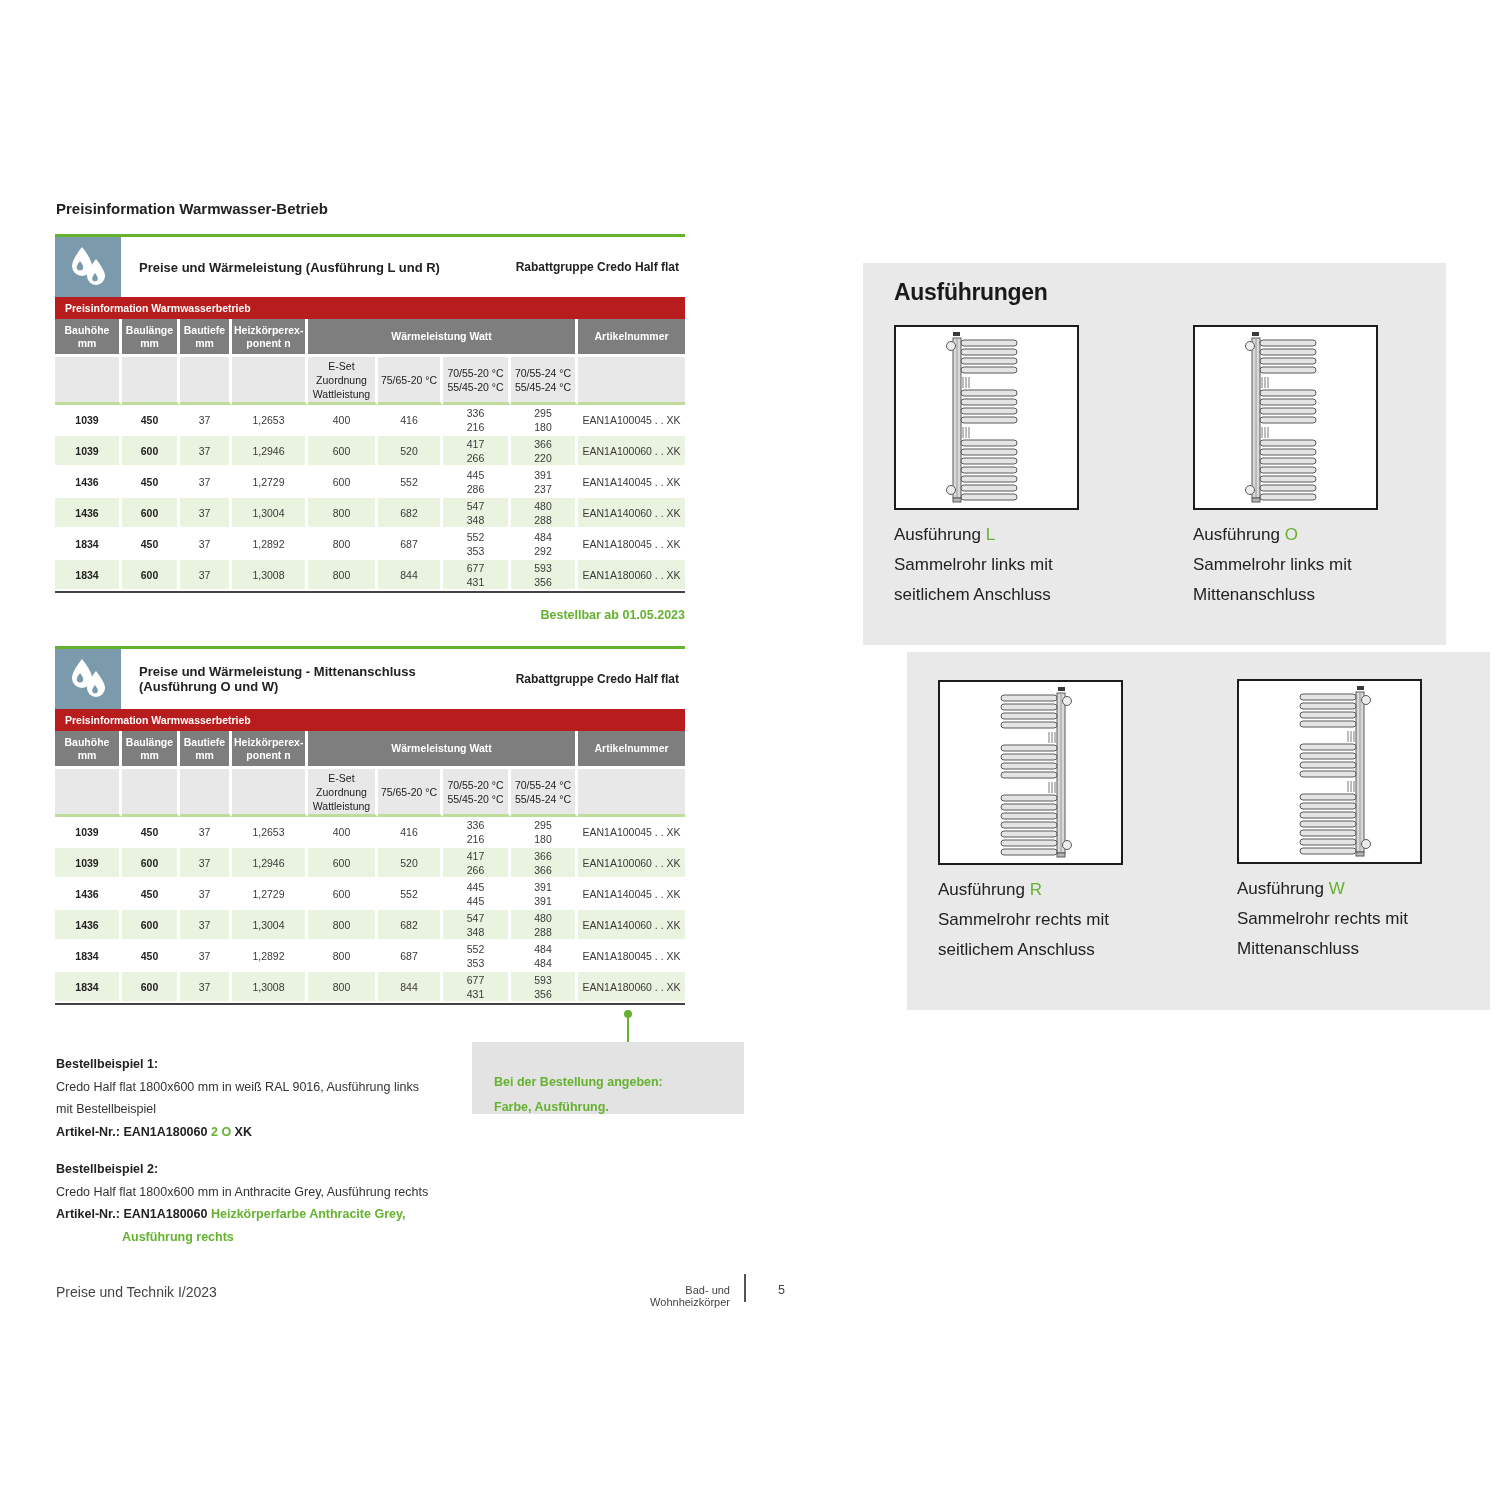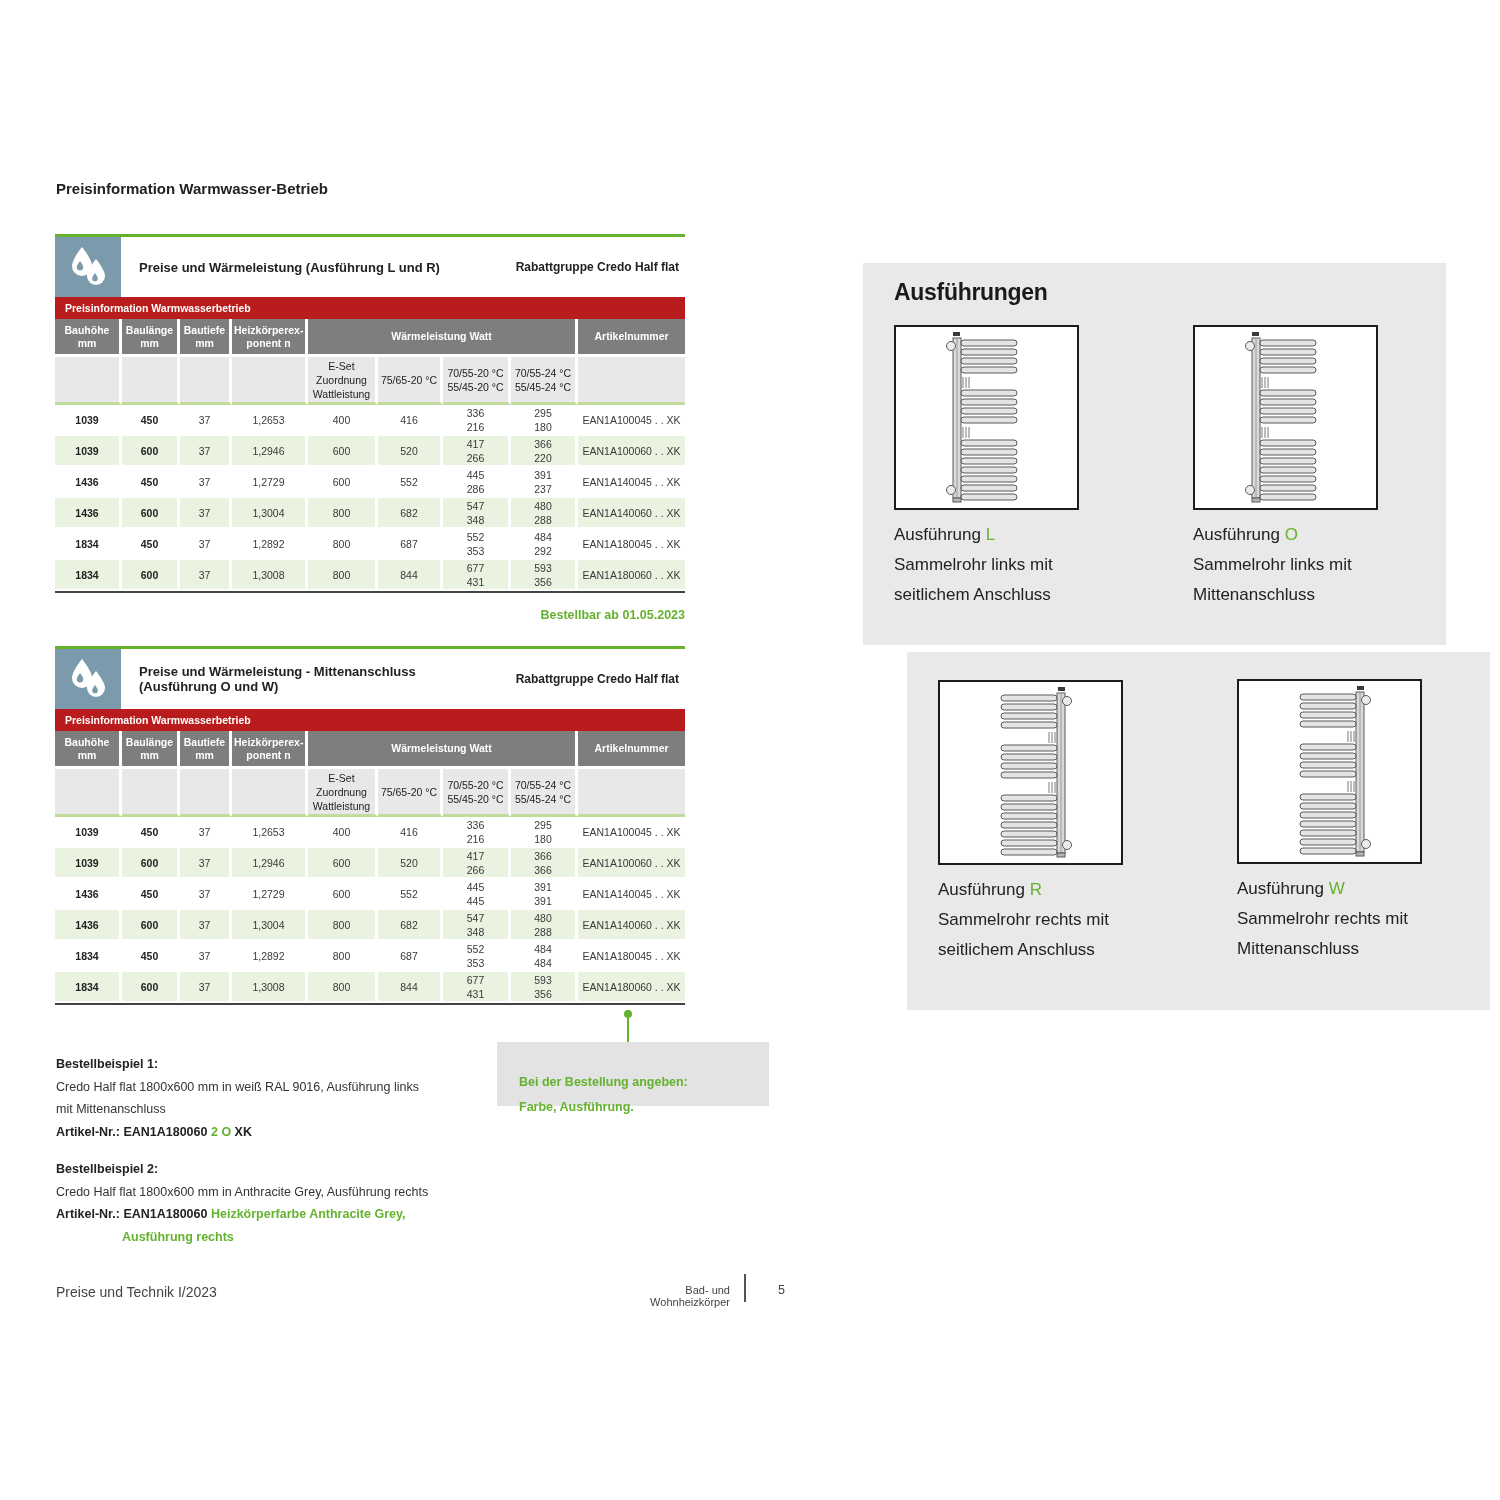--- a/index.html
+++ b/index.html
@@ -1,20 +1,20 @@
 <!DOCTYPE html>
 <html style="--green: #64b22e; --icon_blue: #7b9aab; --row_green: #eaf2e0; --panel_gray: #e9e9e9; --header_gray: #7e7e7e;"><head>
 <meta charset="utf-8">
 <style>
   html,body{margin:0;padding:0;background:#fff;}
   .page{position:relative;width:1500px;height:1500px;background:#fff;overflow:hidden;
         font-family:"Liberation Sans", sans-serif;color:#3a3a3a;}
 
   
-  .top-title{position:absolute;left:56px;top:180px;font-size:15px;font-weight:bold;color:#222;}
+  .top-title{position:absolute;left:56px;top:200px;font-size:15px;font-weight:bold;color:#222;}
 
   
   .ptable{position:absolute;left:55px;width:630px;}
   .greenline{height:3px;background:var(--green);}
   .phead{display:flex;align-items:stretch;height:60px;background:#fff;}
   .icon-box{width:66px;background:var(--icon_blue);display:flex;align-items:center;justify-content:center;flex:0 0 66px;}
   .phead-title{flex:1;display:flex;align-items:center;padding-left:18px;font-size:13px;font-weight:bold;color:#222;}
   .phead-rabatt{display:flex;align-items:center;padding-right:6px;font-size:12px;font-weight:bold;color:#222;margin-left:20px;}
   .gray-band{height:22px;background:#b91c1c;color:#fff;font-size:10.5px;font-weight:bold;
              display:flex;align-items:center;padding-left:10px;box-sizing:border-box;}
@@ -33,21 +33,21 @@
   .pgrid td.b{font-weight:bold;color:#222;}
 
   
   .bestellbar{position:absolute;left:55px;width:630px;top:608px;text-align:right;
               font-size:12.5px;font-weight:bold;color:var(--green);}
 
   
   .connector{position:absolute;left:624px;top:1010px;width:8px;height:34px;}
   .connector .dot{position:absolute;left:0;top:0;width:8px;height:8px;border-radius:50%;background:var(--green);}
   .connector .stem{position:absolute;left:3px;top:7px;width:2px;height:27px;background:var(--green);}
-  .callout{position:absolute;left:497px;top:1042px;width:272px;height:64px;background:#e3e3e3;
+  .callout{position:absolute;left:472px;top:1042px;width:272px;height:72px;background:#e3e3e3;
            box-sizing:border-box;padding:28px 0 0 22px;}
   .callout div{font-size:12.5px;font-weight:bold;color:var(--green);line-height:25px;}
 
   
   .beispiel{position:absolute;left:56px;width:420px;font-size:12.5px;color:#333;line-height:22.5px;}
   .beispiel .h{font-weight:bold;color:#222;}
   .beispiel .art{font-weight:bold;color:#222;}
   .beispiel .gr{color:var(--green);font-weight:bold;}
   .beispiel .indent{margin-left:66px;}
 
@@ -449,21 +449,21 @@
       <div class="stem"></div>
   </div>
   <div class="callout">
     <div>Bei der Bestellung angeben:</div>
     <div>Farbe, Ausführung.</div>
   </div>
 
   <div class="beispiel" style="top:1053px;">
     <div class="h">Bestellbeispiel 1:</div>
     <div>Credo Half flat 1800x600 mm in weiß RAL 9016, Ausführung links</div>
-    <div>mit Mittenanschluss</div>
+    <div>mit Bestellbeispiel</div>
     <div><span class="art">Artikel-Nr.: EAN1A180060</span> <span class="gr">2 O</span> <span class="art">XK</span></div>
   </div>
 
   <div class="beispiel" style="top:1158px;">
     <div class="h">Bestellbeispiel 2:</div>
     <div>Credo Half flat 1800x600 mm in Anthracite Grey, Ausführung rechts</div>
     <div><span class="art">Artikel-Nr.: EAN1A180060</span> <span class="gr">Heizkörperfarbe Anthracite Grey,</span></div>
     <div class="gr indent">Ausführung rechts</div>
   </div>
 

